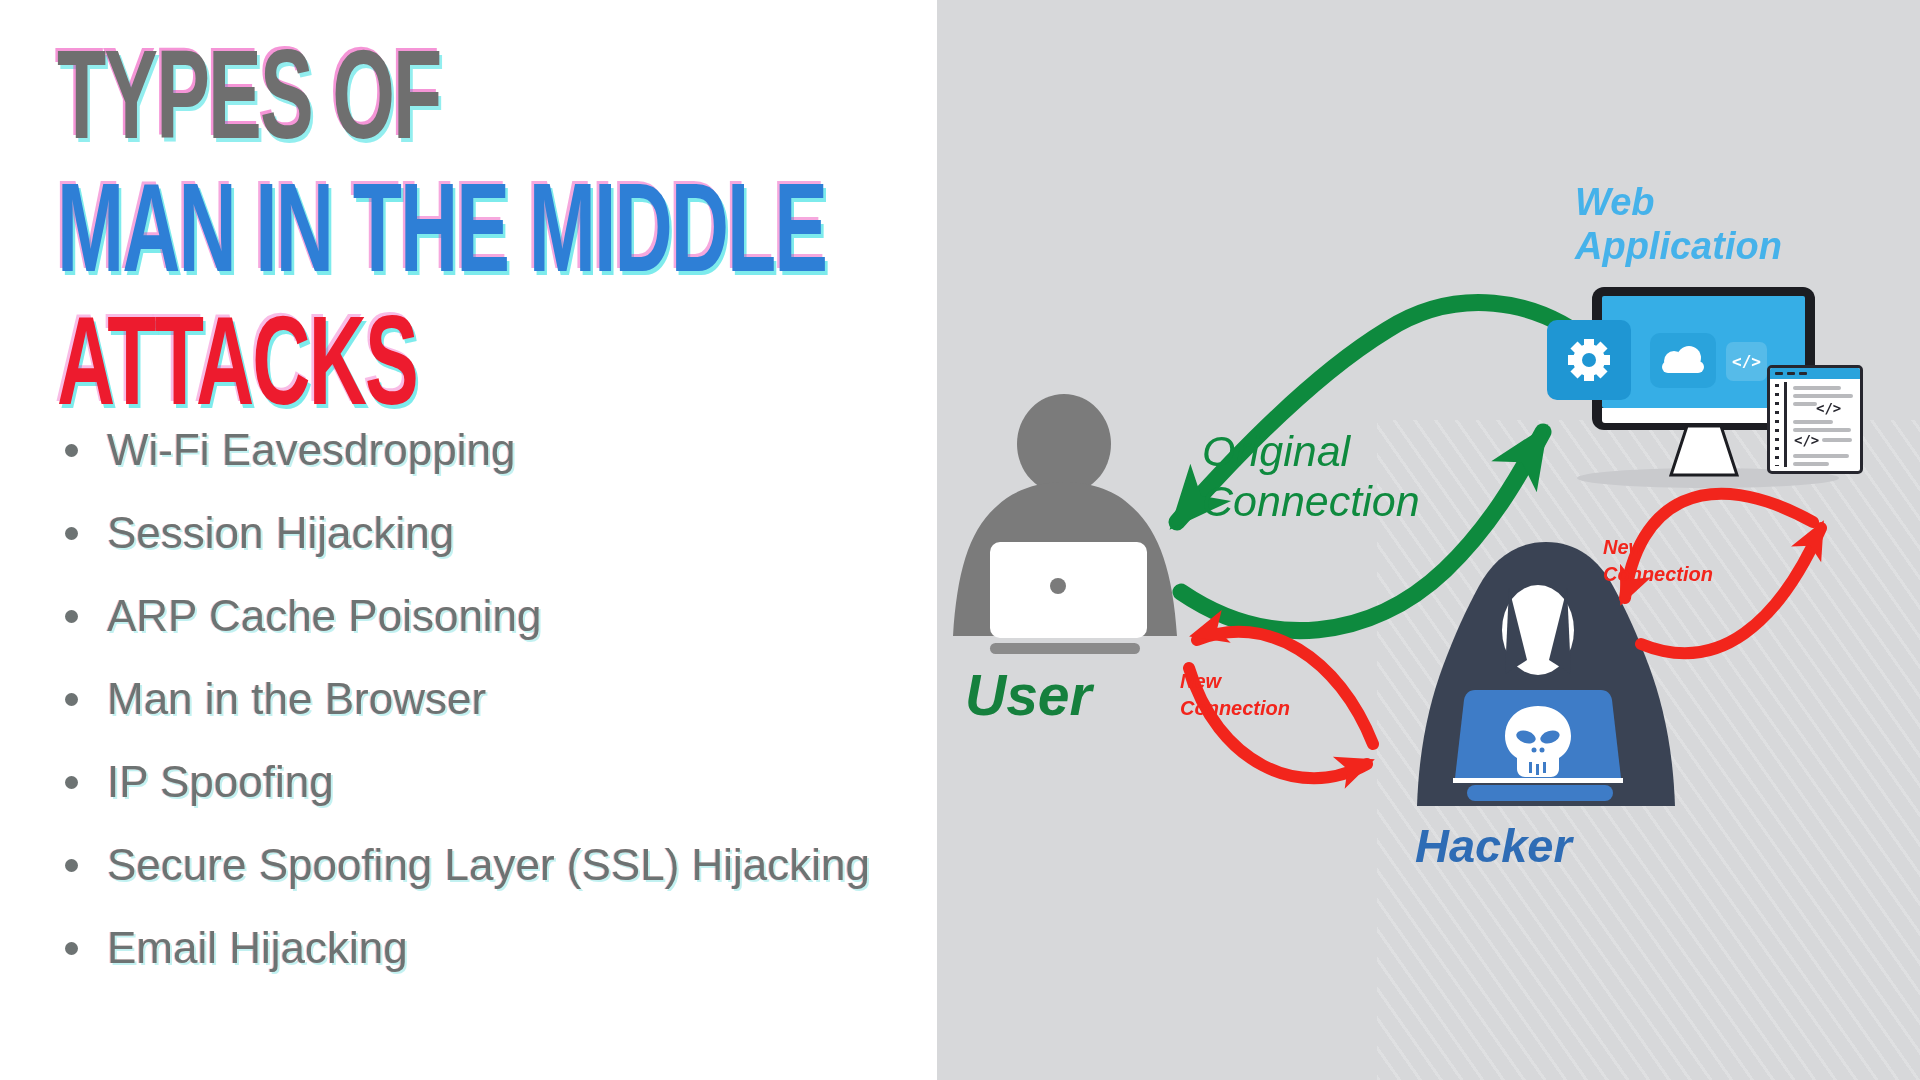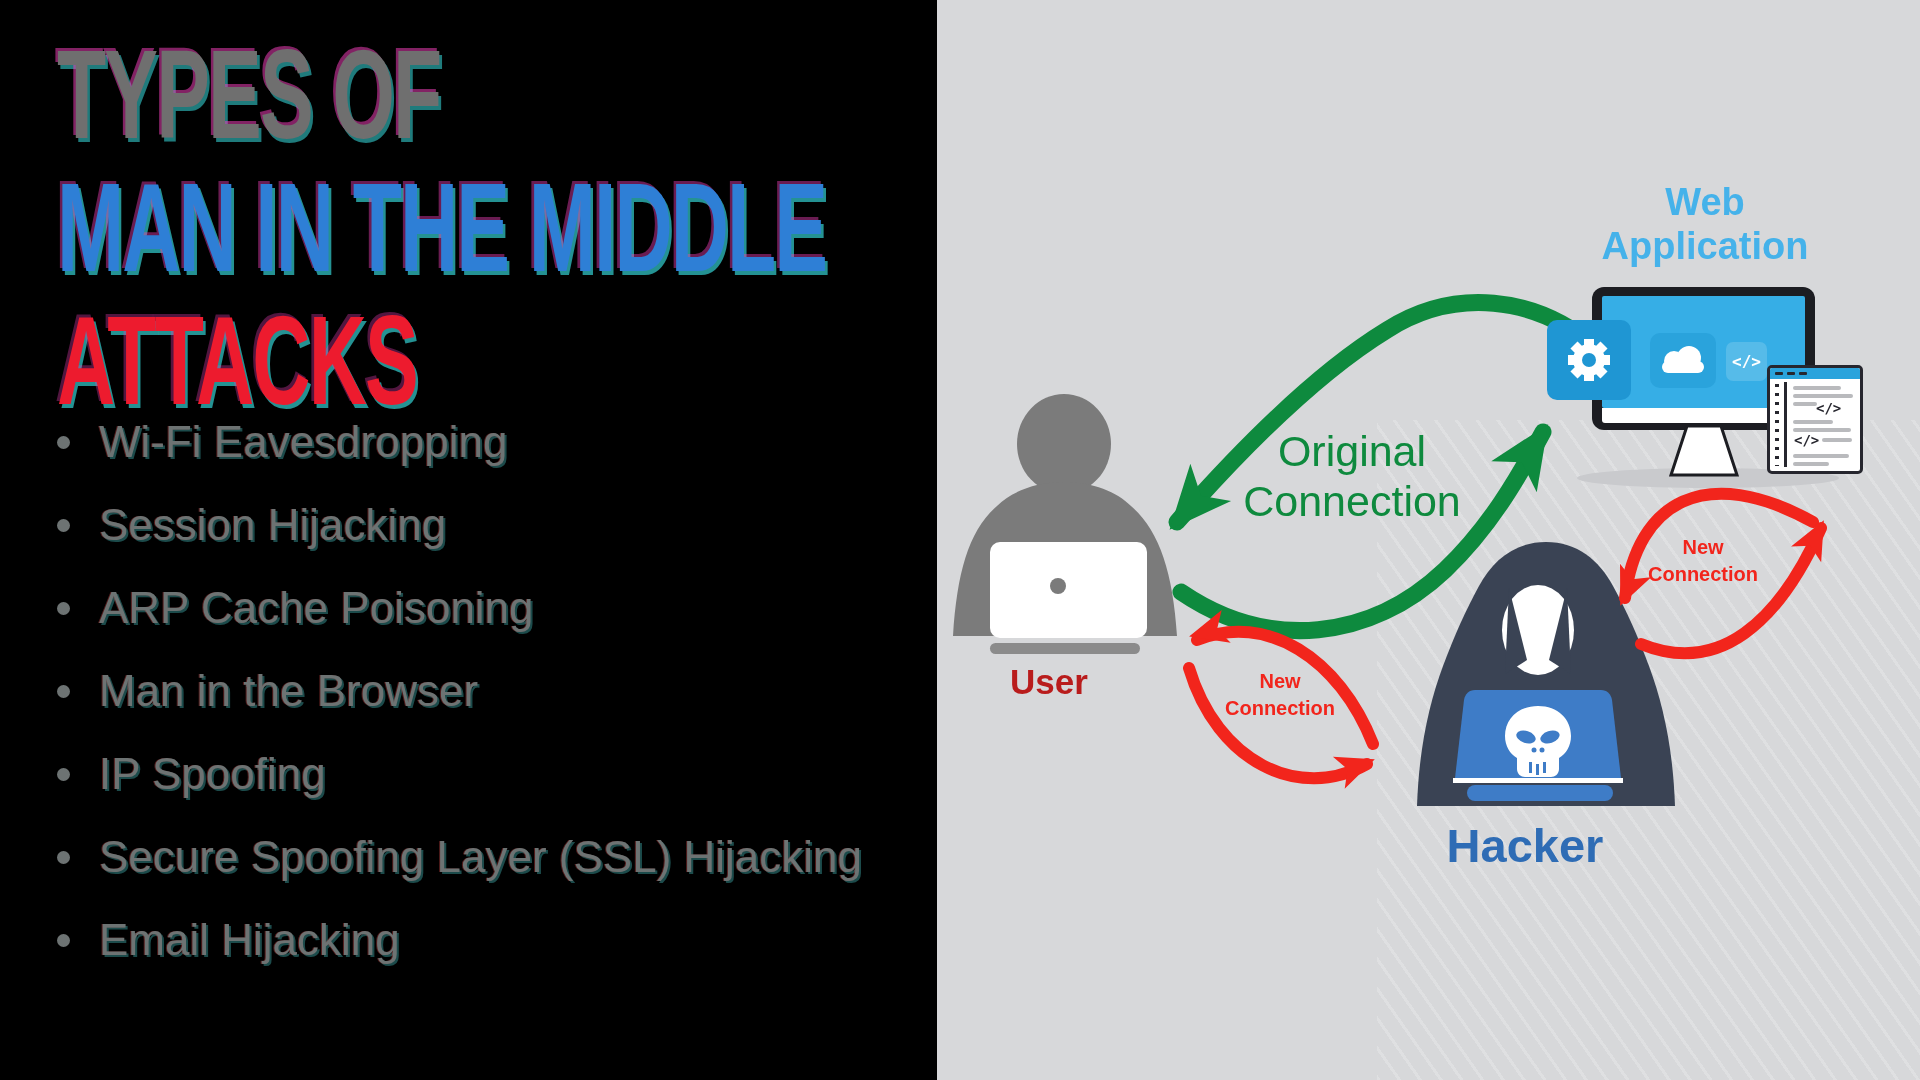--- a/index.html
+++ b/index.html
@@ -1,48 +1,48 @@
 <!DOCTYPE html>
 <html><head>
 <meta charset="utf-8">
 <style>
   html,body{margin:0;padding:0;background:#d7d8da;}
   *{box-sizing:border-box;}
   #stage{position:relative;width:1920px;height:1080px;overflow:hidden;
          font-family:"Liberation Sans",sans-serif;}
 
   
-  .left-panel{position:absolute;left:0;top:0;width:937px;height:1080px;background:#000000;}
+  .left-panel{position:absolute;left:0;top:0;width:937px;height:1080px;background:#ffffff;}
   .title{position:absolute;left:57px;top:28px;}
   .title-line{font-weight:700;font-size:126px;line-height:133px;letter-spacing:-3px;
               transform:scaleX(0.64);transform-origin:left top;white-space:nowrap;}
   .title-line.l1{color:#6f6f6f;text-shadow:-4px -3px 0 rgba(236,62,182,.55),4px 4px 0 rgba(56,224,226,.55);}
   .title-line.l2{color:#2e7fd6;text-shadow:-4px -3px 0 rgba(236,62,182,.45),4px 4px 0 rgba(56,224,226,.65);}
   .title-line.l3{color:#ed1b2e;text-shadow:-4px -3px 0 rgba(236,62,182,.35),4px 4px 0 rgba(56,224,226,.65);}
 
-  .attack-list{position:absolute;left:57px;top:400px;margin:0;padding:0;list-style:none;}
+  .attack-list{position:absolute;left:57px;top:400px;margin:8px;padding:0;list-style:none;}
   .attack-list li{position:relative;height:83px;display:flex;align-items:center;
                   font-size:44px;color:#6d7373;padding-left:42px;white-space:nowrap;
                   text-shadow:-1px 0 0 rgba(235,80,80,.35),2px 2px 0 rgba(80,215,215,.35);}
   .bullet{position:absolute;left:0;top:50%;margin-top:-6px;width:13px;height:13px;border-radius:50%;background:#6d7373;}
 
   
   .right-panel{position:absolute;left:937px;top:0;width:983px;height:1080px;background:#d7d8da;overflow:hidden;}
   .stripes{position:absolute;left:440px;top:420px;width:543px;height:660px;z-index:1;
            background:repeating-linear-gradient(55deg,rgba(255,255,255,.45) 0 3px,rgba(255,255,255,0) 3px 17px);
            opacity:.45;}
   .fig{position:absolute;z-index:2;}
   .arrow-layer{position:absolute;left:0;top:0;z-index:4;pointer-events:none;}
   .tile{position:absolute;z-index:5;border-radius:10px;display:flex;align-items:center;justify-content:center;}
-  .dlabel{position:absolute;z-index:6;text-align:center;white-space:nowrap;}
+  .dlabel{position:absolute;z-index:6;text-align:left;white-space:nowrap;font-style:italic;}
 
   
   .webapp-label{left:638px;top:180px;width:260px;font-weight:700;font-size:38px;line-height:44px;color:#45b2ea;}
   
-  .user-label{left:12px;top:662px;width:200px;font-weight:700;font-size:35px;color:#b91c1c;}
+  .user-label{left:28px;top:662px;width:200px;font-weight:700;font-size:57px;color:#15803d;}
   .hacker-label{left:478px;top:818px;width:220px;font-weight:700;font-size:47px;color:#2e6cb5;}
   
   .orig-label{left:265px;top:426px;width:300px;font-size:43px;line-height:50px;color:#0e8a3e;}
   .new-label{font-weight:700;font-size:20px;line-height:27px;color:#f2251c;}
   .new1-label{left:243px;top:668px;width:200px;}
   .new2-label{left:666px;top:534px;width:200px;}
 
   
   .monitor-frame{left:655px;top:287px;width:223px;height:143px;background:#1c1d22;border-radius:12px;
                  padding:9px 10px 0 10px;position:absolute;z-index:2;}

